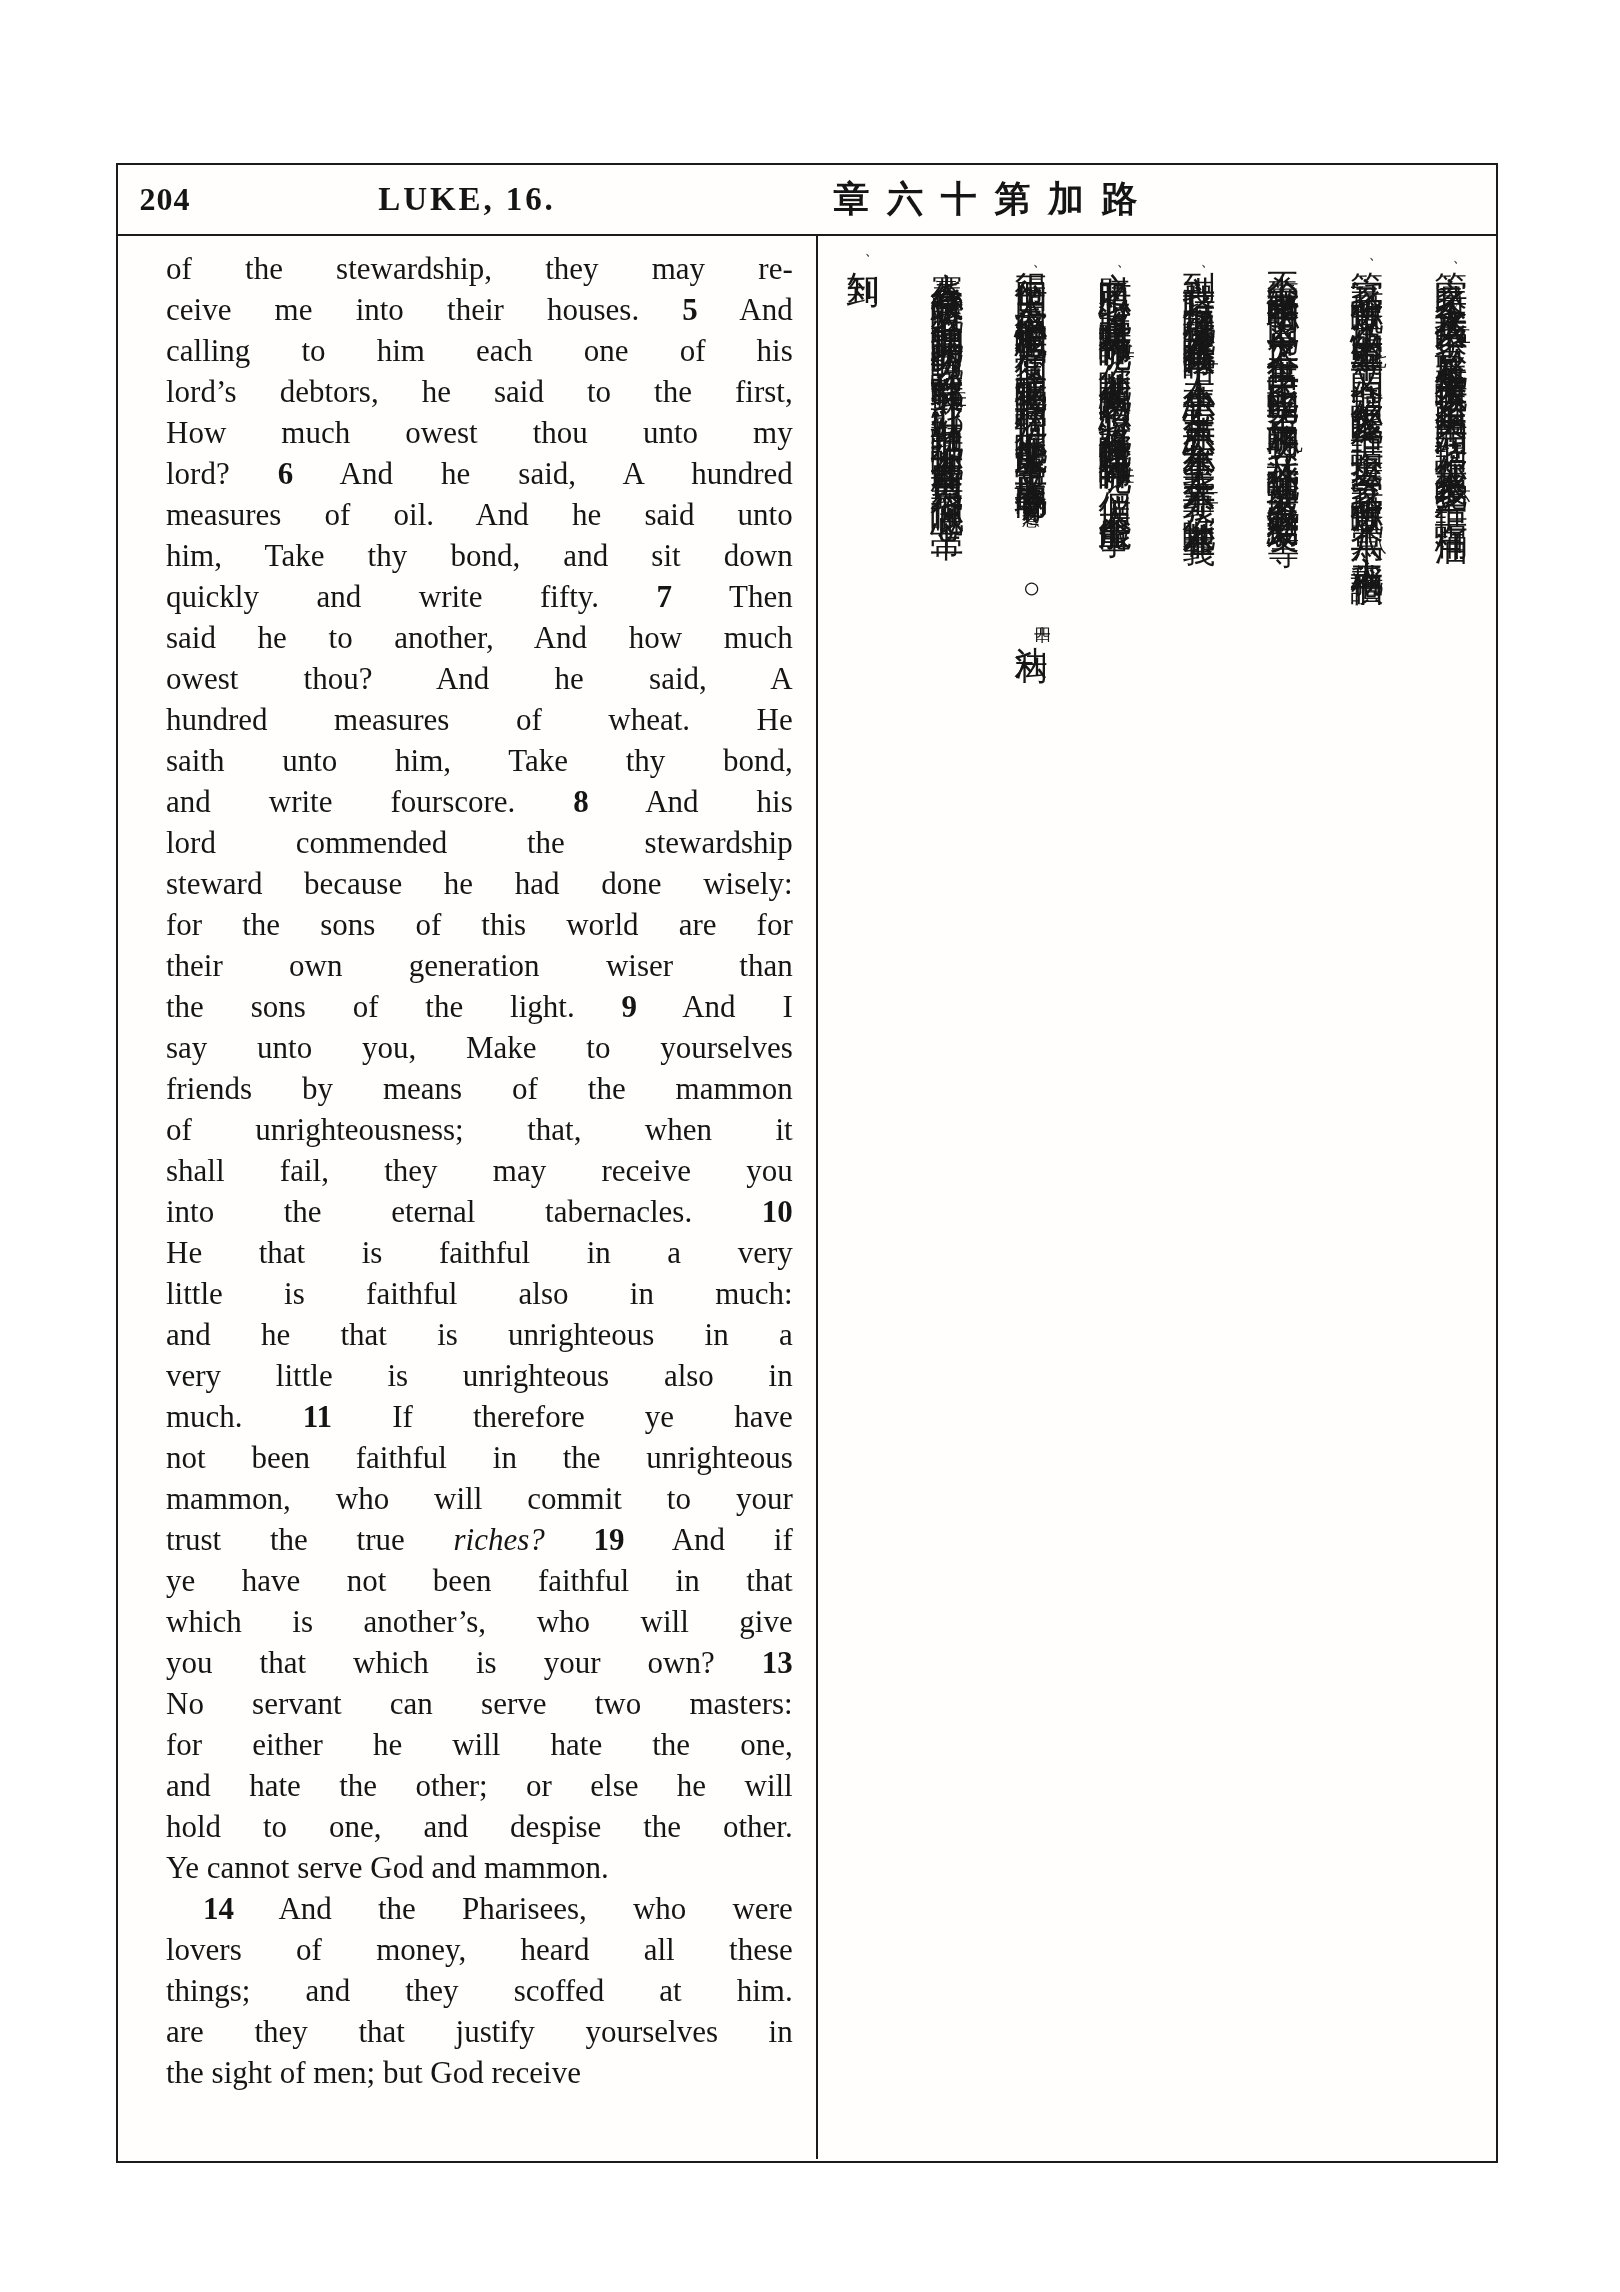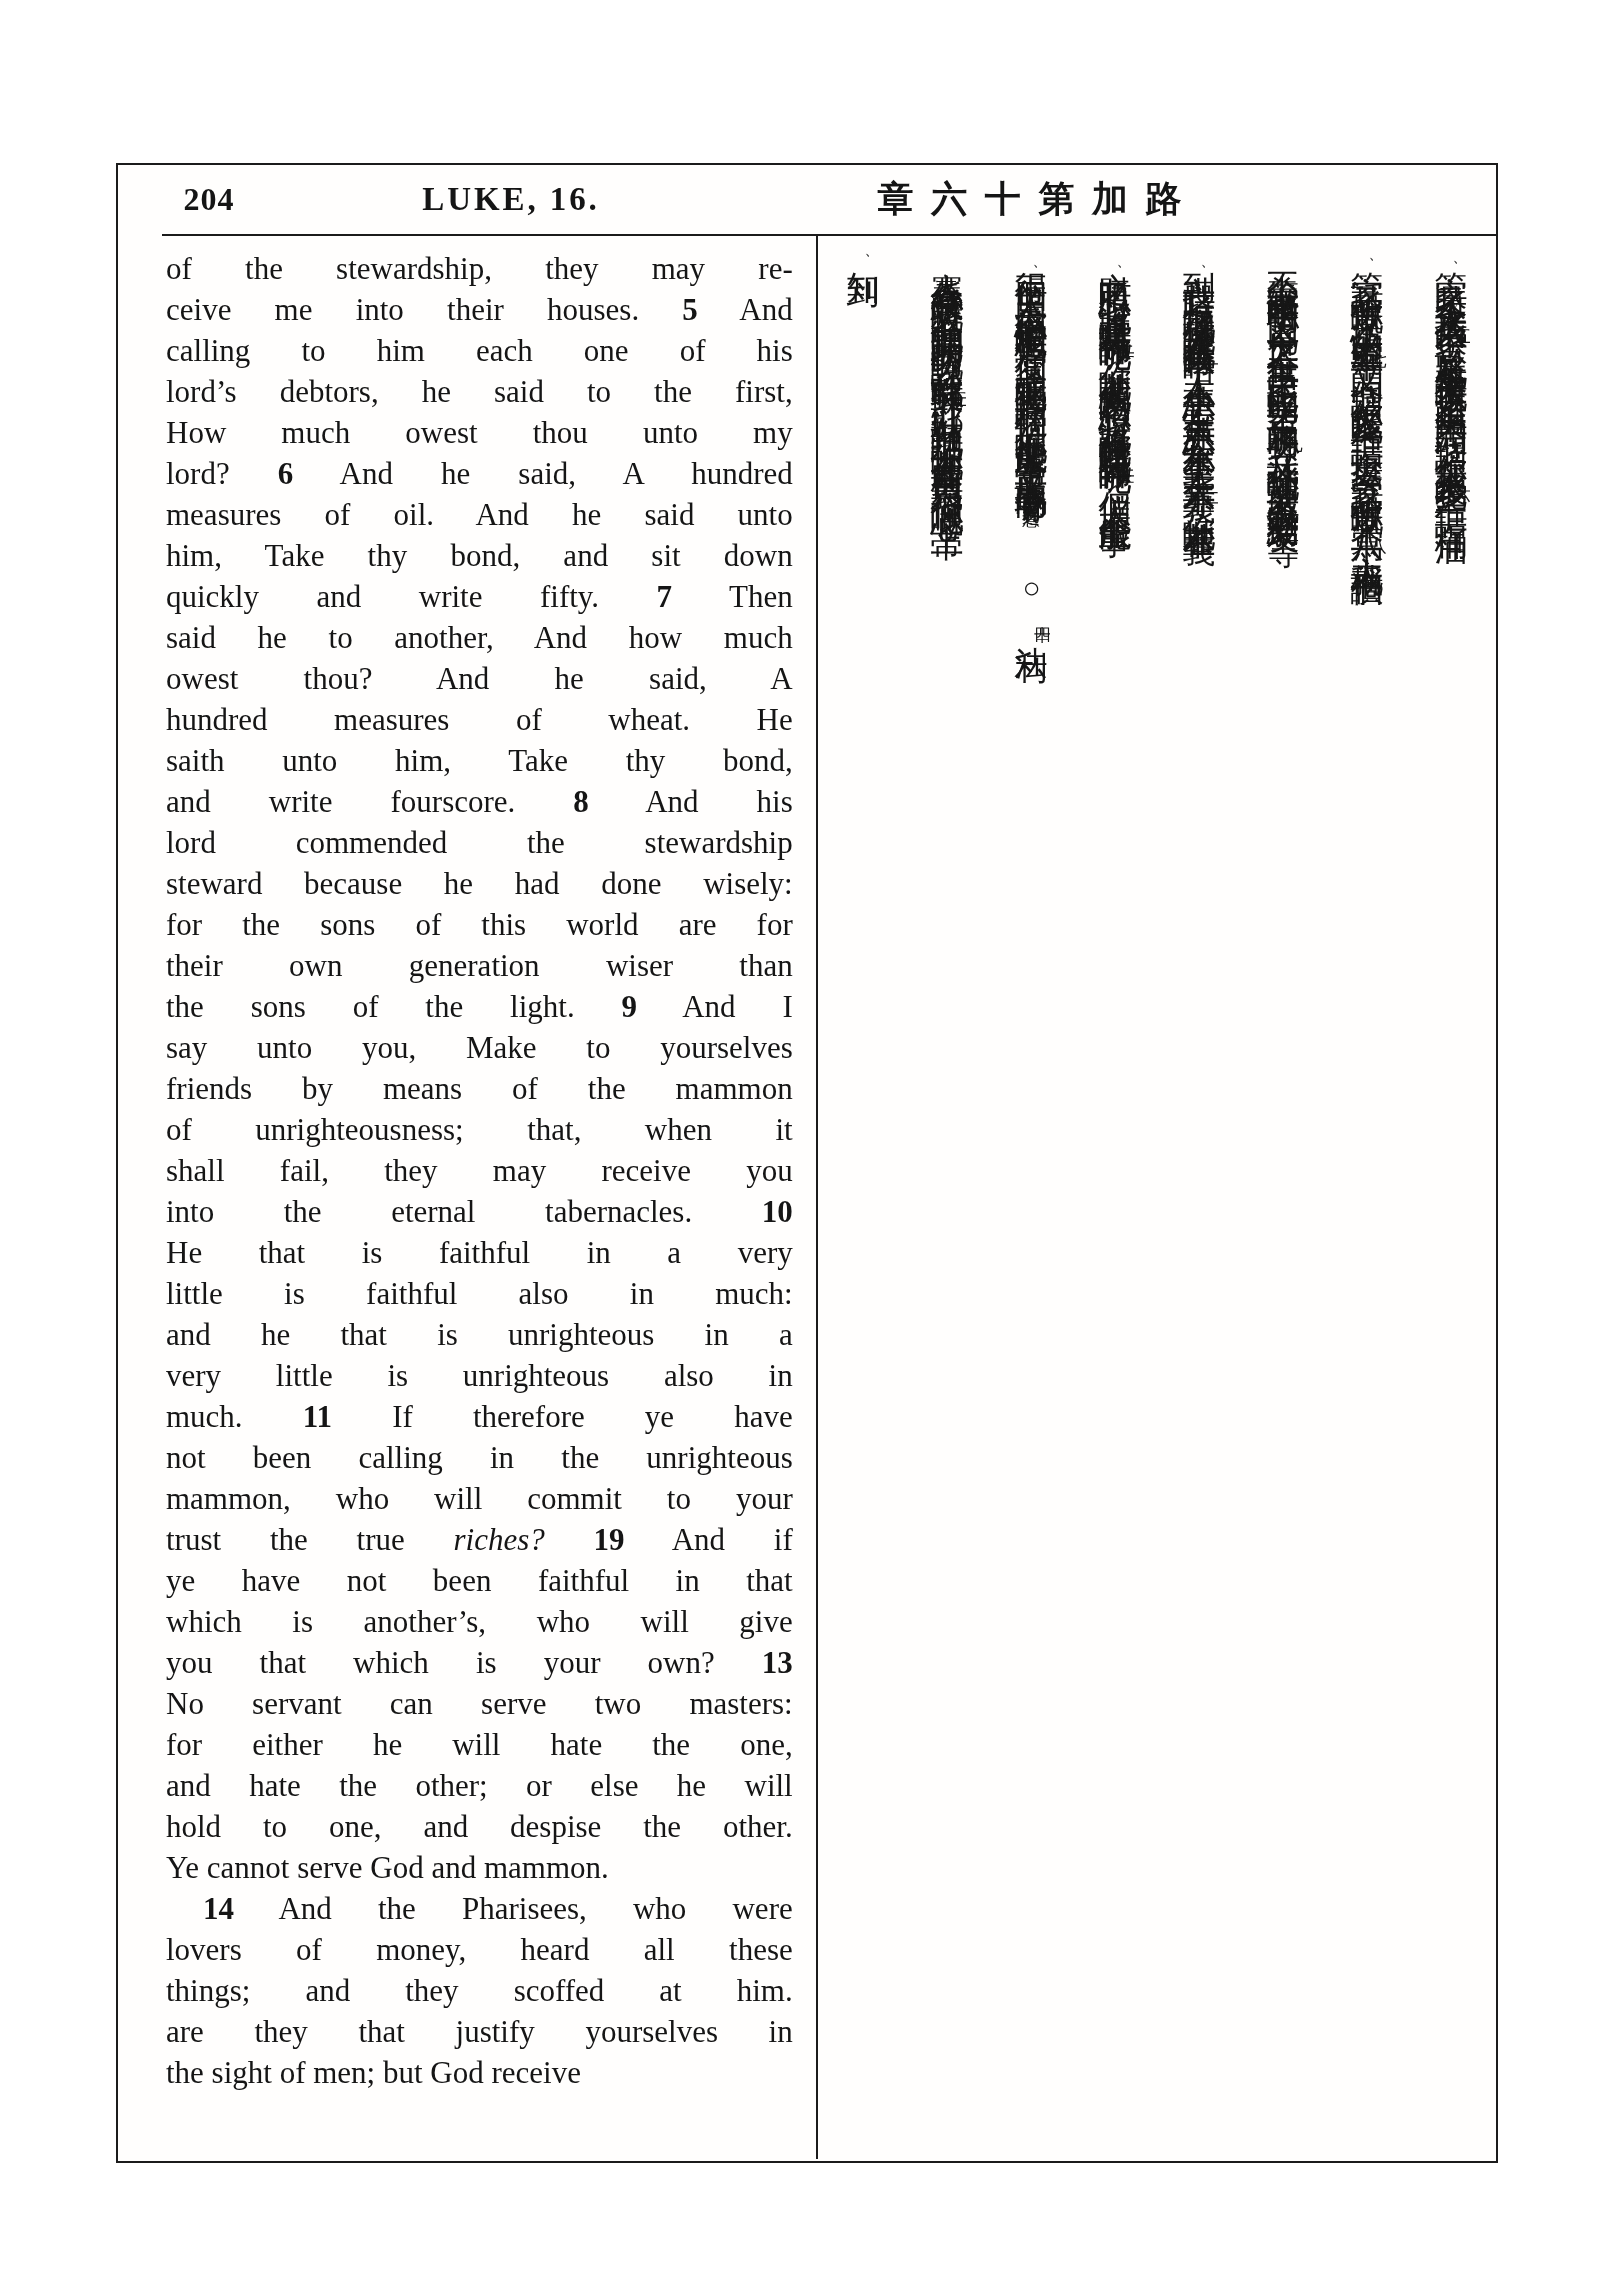--- a/index.html
+++ b/index.html
@@ -6,21 +6,21 @@
   body{
     width:1620px;height:2293px;position:relative;
     background:#ffffff;
     font-family:"Liberation Serif","DejaVu Serif",serif;
     color:#151515;
   }
   .frame{
     position:absolute;left:116px;top:163px;width:1382px;height:2000px;
     box-sizing:border-box;border:2.9px solid #1b1b1b;background:#fffefd;
   }
-  .hdr{height:71px;border-bottom:2.9px solid #1b1b1b;display:flex;box-sizing:border-box;margin-left:44px;}
+  .hdr{height:71px;border-bottom:2.9px solid #1b1b1b;display:flex;box-sizing:border-box;}
   .hdr-left{width:698px;position:relative;display:flex;align-items:center;justify-content:center;}
   .pageno{position:absolute;left:21.6px;font-size:32px;font-weight:bold;letter-spacing:1px;}
   .booktitle{font-size:33px;font-weight:bold;letter-spacing:2.9px;}
   .hdr-right{flex:1;display:flex;align-items:center;justify-content:flex-start;}
   .zhtitle{font-size:36px;font-weight:bold;letter-spacing:17.6px;padding-left:17.6px;white-space:nowrap;}
   .bodyrow{display:flex;height:1923px;box-sizing:border-box;}
   .ecol{
     width:698px;box-sizing:border-box;border-right:2.9px solid #1b1b1b;
     padding:11.8px 23.5px 0 29px;font-size:31px;margin-left:19px;
   }
@@ -81,21 +81,21 @@
         <div class="eline">say unto you, Make to yourselves</div>
         <div class="eline">friends by means of the mammon</div>
         <div class="eline">of unrighteousness; that, when it</div>
         <div class="eline">shall fail, they may receive you</div>
         <div class="eline">into the eternal tabernacles. <b>10</b></div>
         <div class="eline">He that is faithful in a very</div>
         <div class="eline">little is faithful also in much:</div>
         <div class="eline">and he that is unrighteous in a</div>
         <div class="eline">very little is unrighteous also in</div>
         <div class="eline">much. <b>11</b> If therefore ye have</div>
-        <div class="eline">not been calling in the unrighteous</div>
+        <div class="eline">not been faithful in the unrighteous</div>
         <div class="eline">mammon, who will commit to your</div>
         <div class="eline">trust the true <i>riches?</i> <b>19</b> And if</div>
         <div class="eline">ye have not been faithful in that</div>
         <div class="eline">which is another’s, who will give</div>
         <div class="eline">you that which is your own? <b>13</b></div>
         <div class="eline">No servant can serve two masters:</div>
         <div class="eline">for either he will hate the one,</div>
         <div class="eline">and hate the other; or else he will</div>
         <div class="eline">hold to one, and despise the other.</div>
         <div class="eline flush">Ye cannot serve God and mammon.</div>

